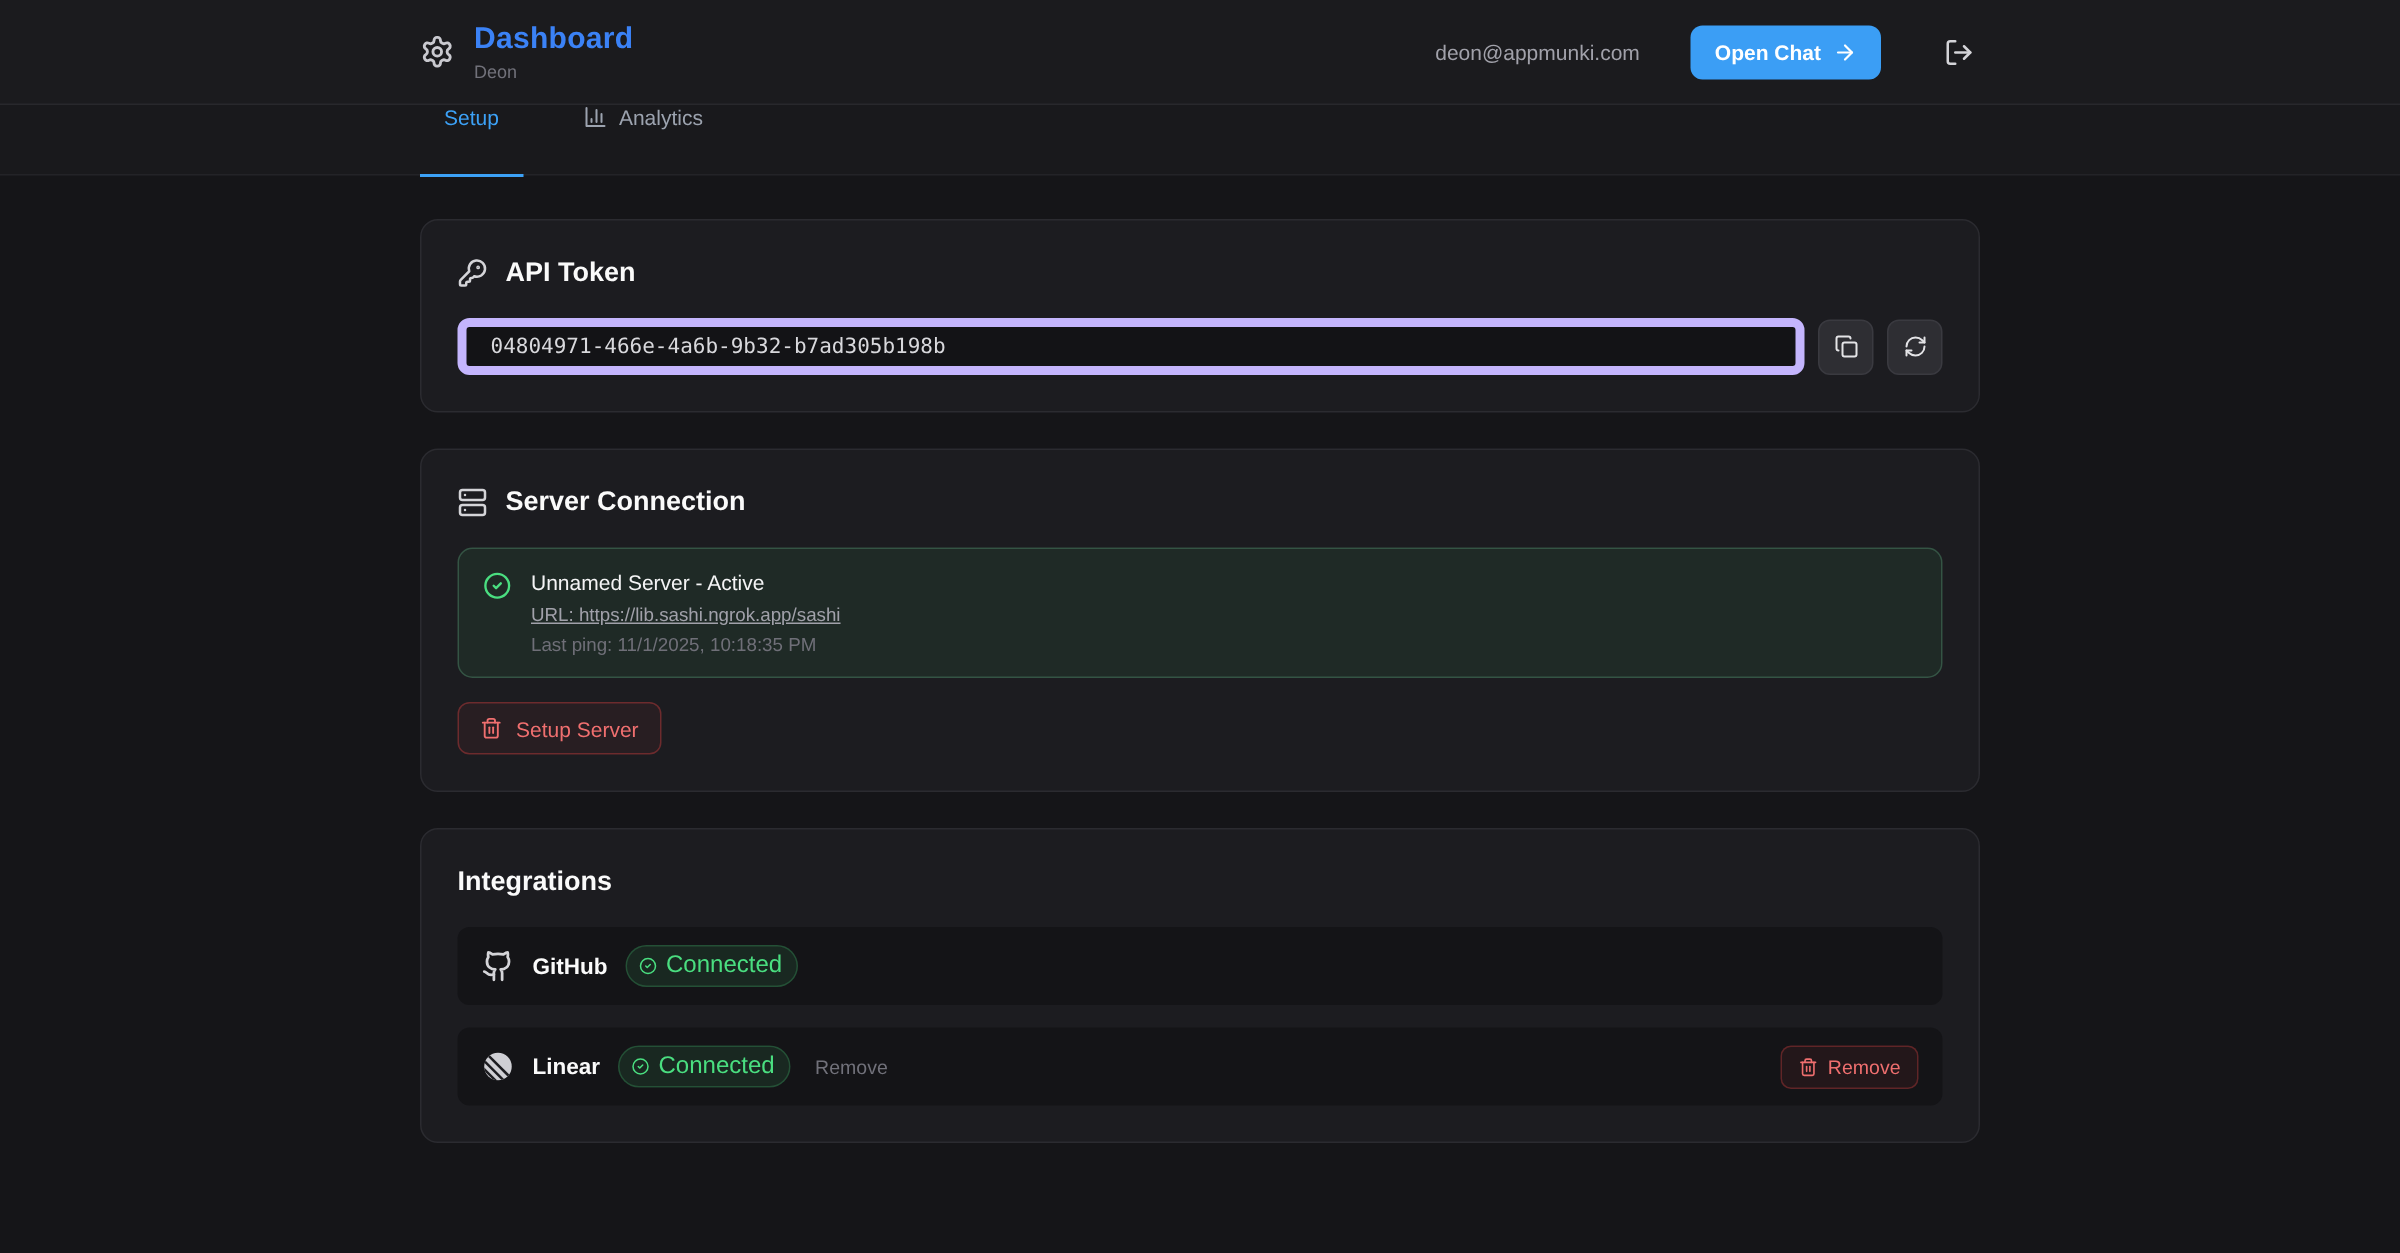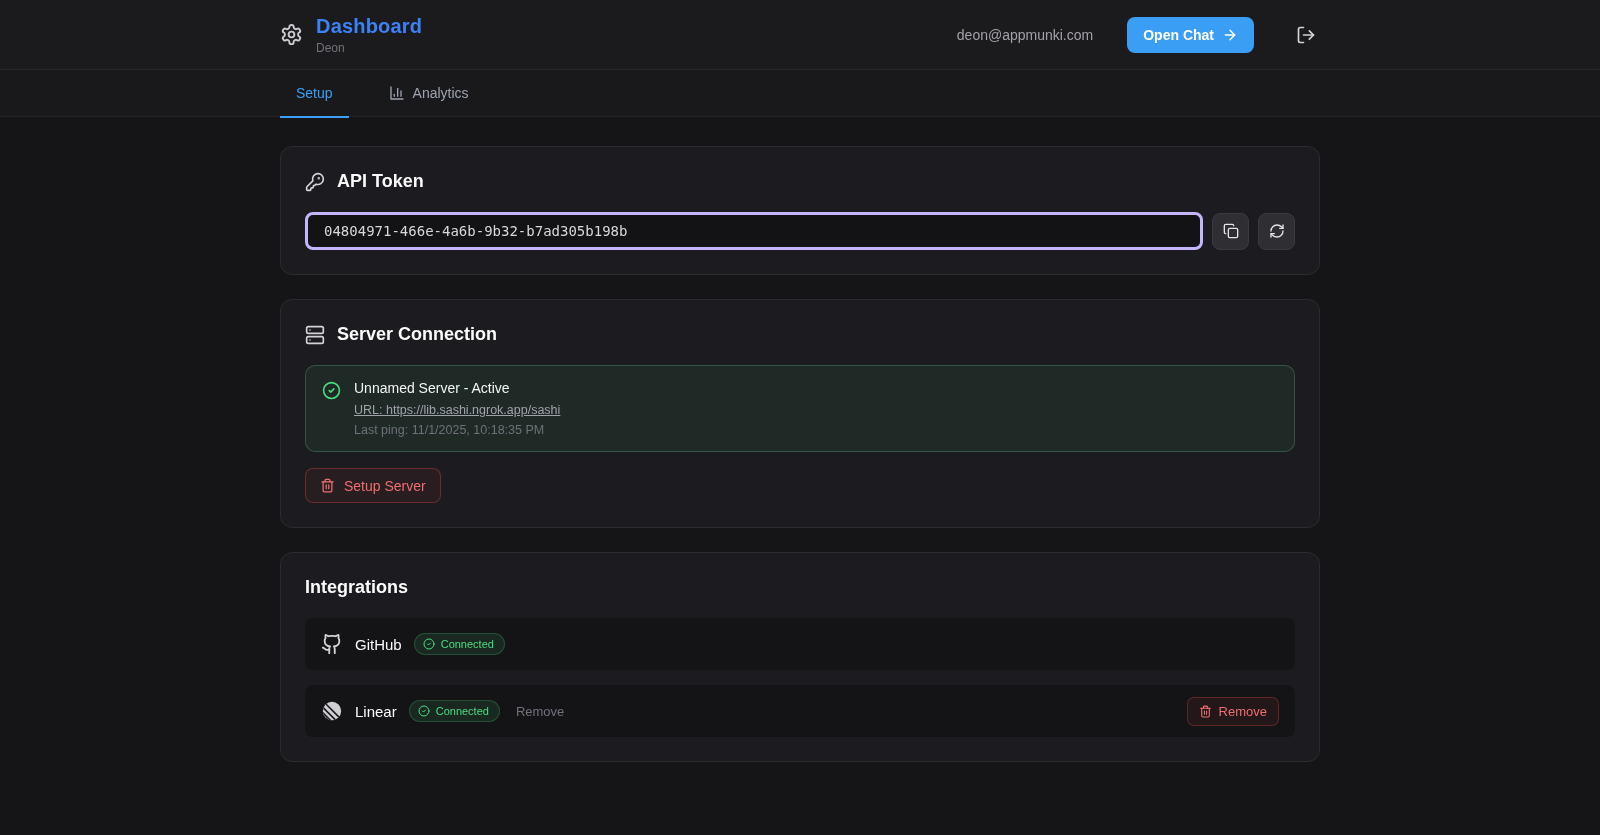--- a/index.html
+++ b/index.html
@@ -27,37 +27,37 @@
     background:#3b9ef5; color:#ffffff; border:none; border-radius:8px;
     height:36px; padding:0 16px; font-size:14px; font-weight:600;
     font-family:"Liberation Sans", sans-serif; cursor:pointer; margin-left:2px;
   }
   .btn-logout { background:none; border:none; color:#d4d4d8; cursor:pointer; padding:4px; margin-left:6px; display:inline-flex; }
 
   
   .tabbar { background:#19191c; border-bottom:1px solid #232327; height:47px; }
   .tabs { display:flex; align-items:stretch; gap:24px; height:47px; }
   .tab {
-    display:inline-flex; align-items:center; gap:8px; padding:0 16px;
+    display:inline-flex; align-items:flex-start; gap:8px; padding:0 16px;
     font-size:14px; color:#9ca3af; cursor:pointer; border-bottom:2px solid transparent; margin-bottom:-1px;
   }
   .tab.active { color:#3ca1f6; border-bottom-color:#3ca1f6; font-weight:500; }
   .tab .icon { color:#9ca3af; }
 
   
   .main { padding-top:29px; padding-bottom:32px; display:flex; flex-direction:column; gap:24px; }
   .card { background:#1c1c20; border:1px solid #2b2b30; border-radius:12px; padding:24px; }
   .card-head { display:flex; align-items:center; gap:12px; margin-bottom:20px; }
   .card-head .icon { color:#d4d4d8; }
   .card-title { font-size:18px; font-weight:600; color:#fafafa; }
 
   
   .token-row { display:flex; align-items:center; gap:9px; }
   .token-input {
-    flex:1; height:38px; background:#131316; border:3px solid #c4b5fd; border-radius:8px;
+    flex:1; height:38px; background:#131316; border:6px solid #c4b5fd; border-radius:8px;
     color:#d8d8dc; font-family:"DejaVu Sans Mono", monospace; font-size:14px; padding:0 16px; outline:none;
   }
   .icon-btn {
     width:37px; height:37px; border-radius:8px; background:#2e2e33; border:1px solid #3a3a40;
     color:#e4e4e7; display:inline-flex; align-items:center; justify-content:center; cursor:pointer; flex:0 0 auto;
   }
   .muted-line { margin-top:14px; font-size:12.5px; color:#6f6f78; }
 
   
   .status-box {
@@ -76,25 +76,25 @@
     font-family:"Liberation Sans", sans-serif;
   }
 
   
   .integration-row {
     display:flex; align-items:center; gap:12px; background:#141417; border-radius:8px;
     min-height:52px; padding:8px 16px; margin-top:15px;
   }
   .integration-row:first-of-type { margin-top:0; }
   .integration-row .brand-icon { color:#d4d4d8; }
-  .integration-name { font-size:15px; font-weight:400; color:#fafafa; }
+  .integration-name { font-size:15px; font-weight:700; color:#fafafa; }
   .badge {
     display:inline-flex; align-items:center; gap:6px;
     background:rgba(74,222,128,0.10); border:1px solid rgba(74,222,128,0.22);
-    color:#4ade80; border-radius:999px; padding:4px 10px 4px 8px; font-size:11px;
+    color:#4ade80; border-radius:999px; padding:4px 10px 4px 8px; font-size:16px;
   }
   .integration-detail { font-size:13px; color:#71717a; margin-left:4px; }
   .spacer { flex:1; }
   .btn-danger-sm {
     display:inline-flex; align-items:center; gap:7px;
     background:rgba(239,68,68,0.07); border:1px solid rgba(239,68,68,0.30); color:#ef6f6f;
     border-radius:7px; height:29px; padding:0 11px; font-size:13px; cursor:pointer;
     font-family:"Liberation Sans", sans-serif;
   }
   svg { display:block; }

